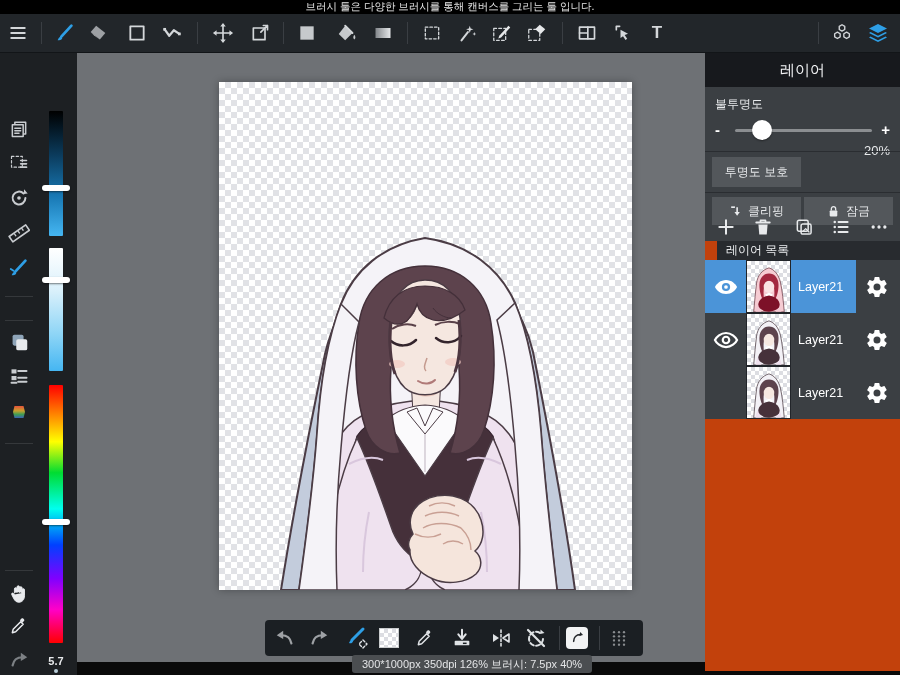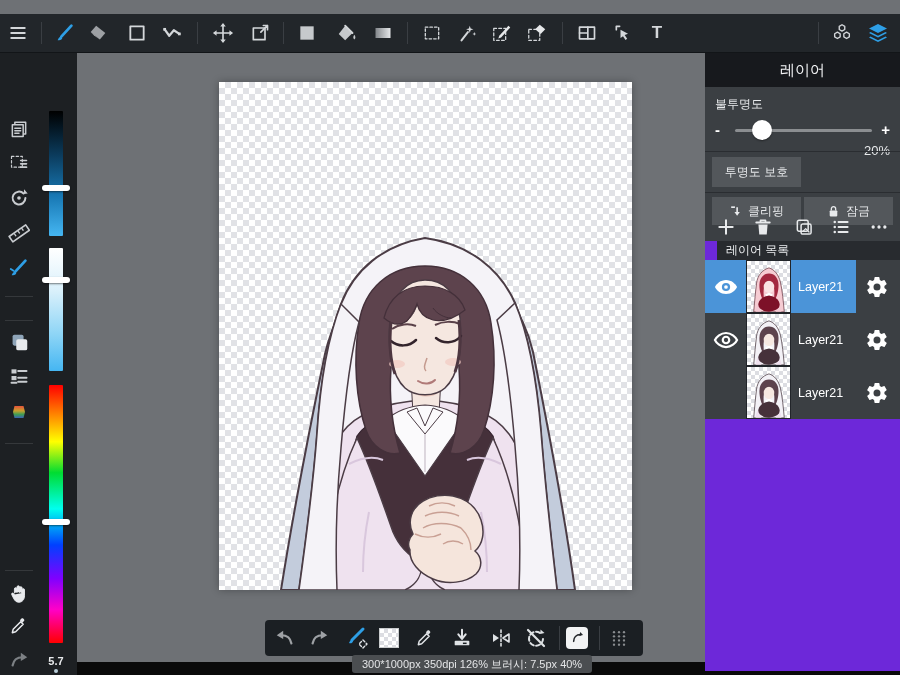--- a/index.html
+++ b/index.html
@@ -45,21 +45,21 @@
   .bbar { position:absolute; left:265px; top:620px; width:378px; height:36px; background:#1b1f23; border-radius:4px; z-index:3; }
   .bb-ic { position:absolute; top:5px; width:26px; height:26px; display:flex; align-items:center; justify-content:center; }
   .bb-ic svg { stroke:#dfe2e5; fill:none; stroke-width:1.8; stroke-linecap:round; stroke-linejoin:round; }
   .bb-div { position:absolute; top:6px; width:1px; height:24px; background:#3a3e43; }
 
   .status-tip { position:absolute; left:352px; top:655px; height:18px; background:#4b4e51; border-radius:3px;
     color:#e3e4e6; font-size:11px; line-height:18px; padding:0 10px; z-index:4; white-space:nowrap; }
   .bottom-black { position:absolute; left:0; top:662px; width:900px; height:13px; background:#0a0a0a; z-index:1; }
 
   
-  .rpanel { position:absolute; left:705px; top:53px; width:195px; height:618px; background:#6d28d9; z-index:2;padding-left:24px; }
+  .rpanel { position:absolute; left:705px; top:53px; width:195px; height:618px; background:#c2410c; z-index:2;padding-left:24px; }
   .rp-top { position:absolute; left:0; top:0; width:195px; height:188px; background:#3b3f43; }
   .rp-header { position:absolute; left:0; top:0; width:195px; height:34px; background:#17191d;
     color:#f2f3f5; font-size:15px; text-align:center; line-height:34px; }
   .rp-label { position:absolute; color:#e8eaec; font-size:12px; }
   .rp-val { position:absolute; right:10px; color:#e8eaec; font-size:13px;margin-top:48px; }
   .sl-track { position:absolute; left:30px; top:76px; width:137px; height:3px; background:#8b8e91; border-radius:2px; }
   .sl-handle { position:absolute; left:47px; top:67px; width:20px; height:20px; border-radius:50%; background:#fff;
     box-shadow:0 1px 2px rgba(0,0,0,.4); }
   .sl-sign { position:absolute; top:67px; color:#fff; font-size:15px; font-weight:bold; line-height:20px; }
   .rp-divider { position:absolute; left:0; width:195px; height:1px; background:#2a2d31; }
@@ -78,20 +78,23 @@
   .lname { position:absolute; left:93px; top:20px; color:#fff; font-size:12.5px; }
   .gear { position:absolute; left:160px; top:15px; width:24px; height:24px; }
   .t-normal { --hood:#f3f1f6; --hair:#5d434d; --skin:#f6e8e1; --vest:#46313a; --blouse:#eee0ee; }
   .t-red { --hood:#f6ccd3; --hair:#a32840; --skin:#fbe3e4; --vest:#7d1128; --blouse:#f3c9d4; }
 </style>
 </head>
 <body>
 
 <div id="root">
 
+  <div class="topstrip">
+    <span>브러시 툴은 다양한 브러시를 통해 캔버스를 그리는 툴 입니다.</span>
+  </div>
 
   <div class="toolbar">
     <div class="tool" style="left:3px">
       <svg width="20" height="20" viewBox="0 0 24 24">
           <path d="M4 6h16M4 12h16M4 18h16" stroke-width="2.6"></path>
         </svg>
       </div>
     <div class="tb-div" style="left:41px"></div>
     <div class="tool" style="left:50px">
       <svg width="22" height="22" viewBox="0 0 24 24">

